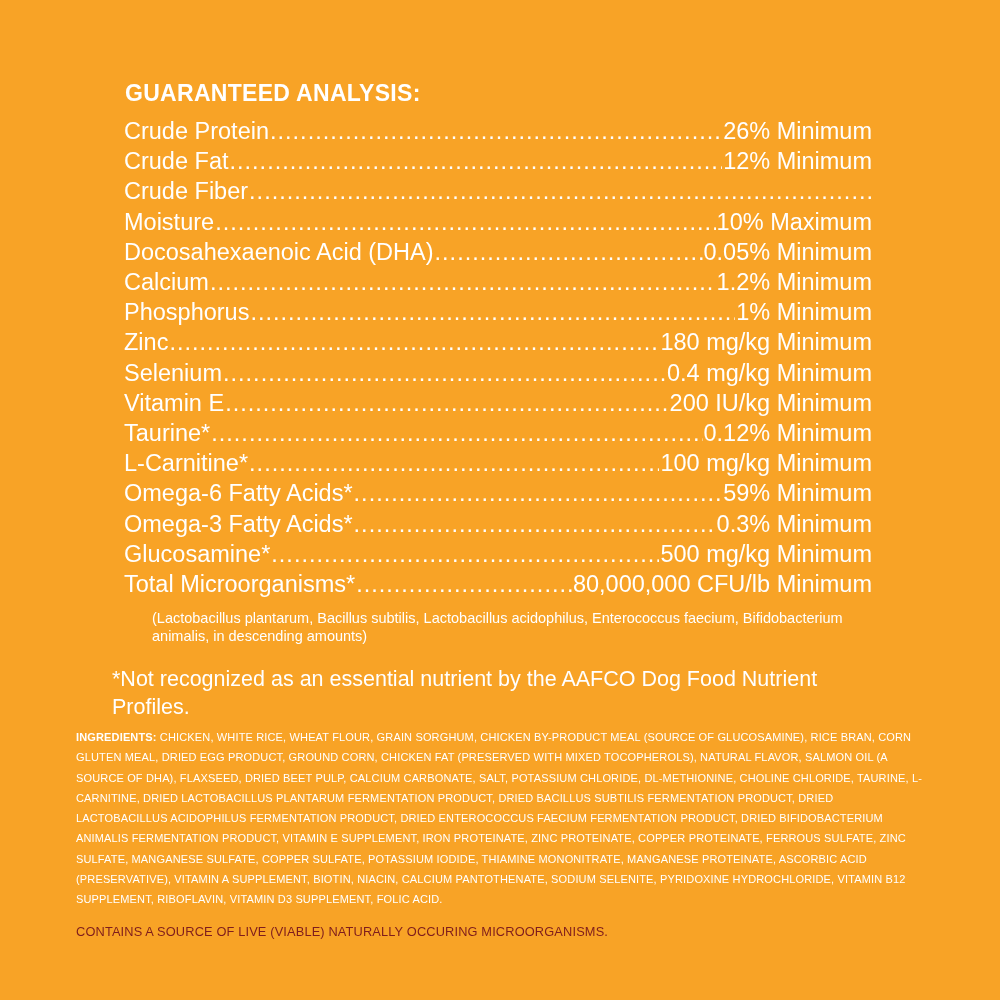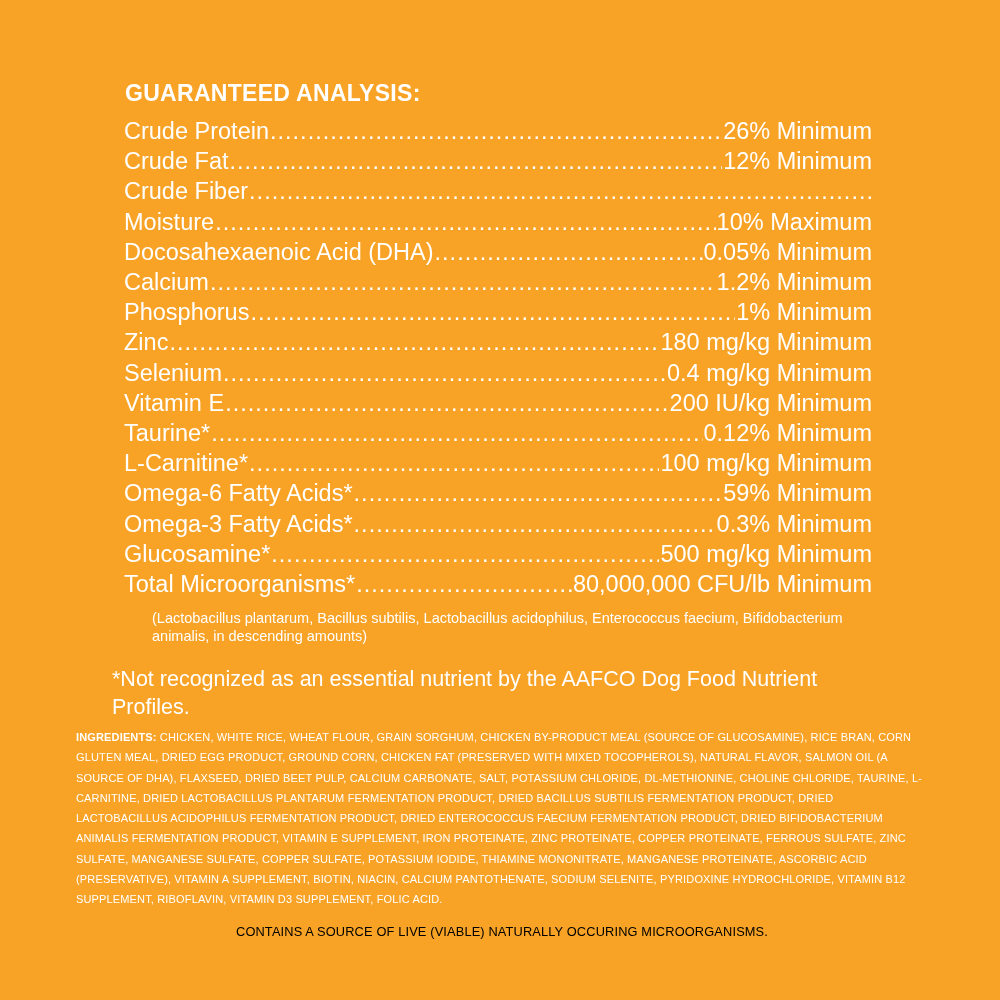--- a/index.html
+++ b/index.html
@@ -101,22 +101,21 @@
     font-weight: bold;
   }
   .contains {
     position: absolute;
     left: 76px;
     top: 922px;
     width: 852px;
     font-size: 12.8px;
     line-height: 20.3px;
     letter-spacing: 0.15px;
-    color: #000000;
-    text-align: center;
+    color: #7f1d1d;
   }
 </style>
 </head>
 <body>
 
 <div class="page">
 
   <div class="ga-title">GUARANTEED ANALYSIS:</div>
 
   <div class="ga-list">

